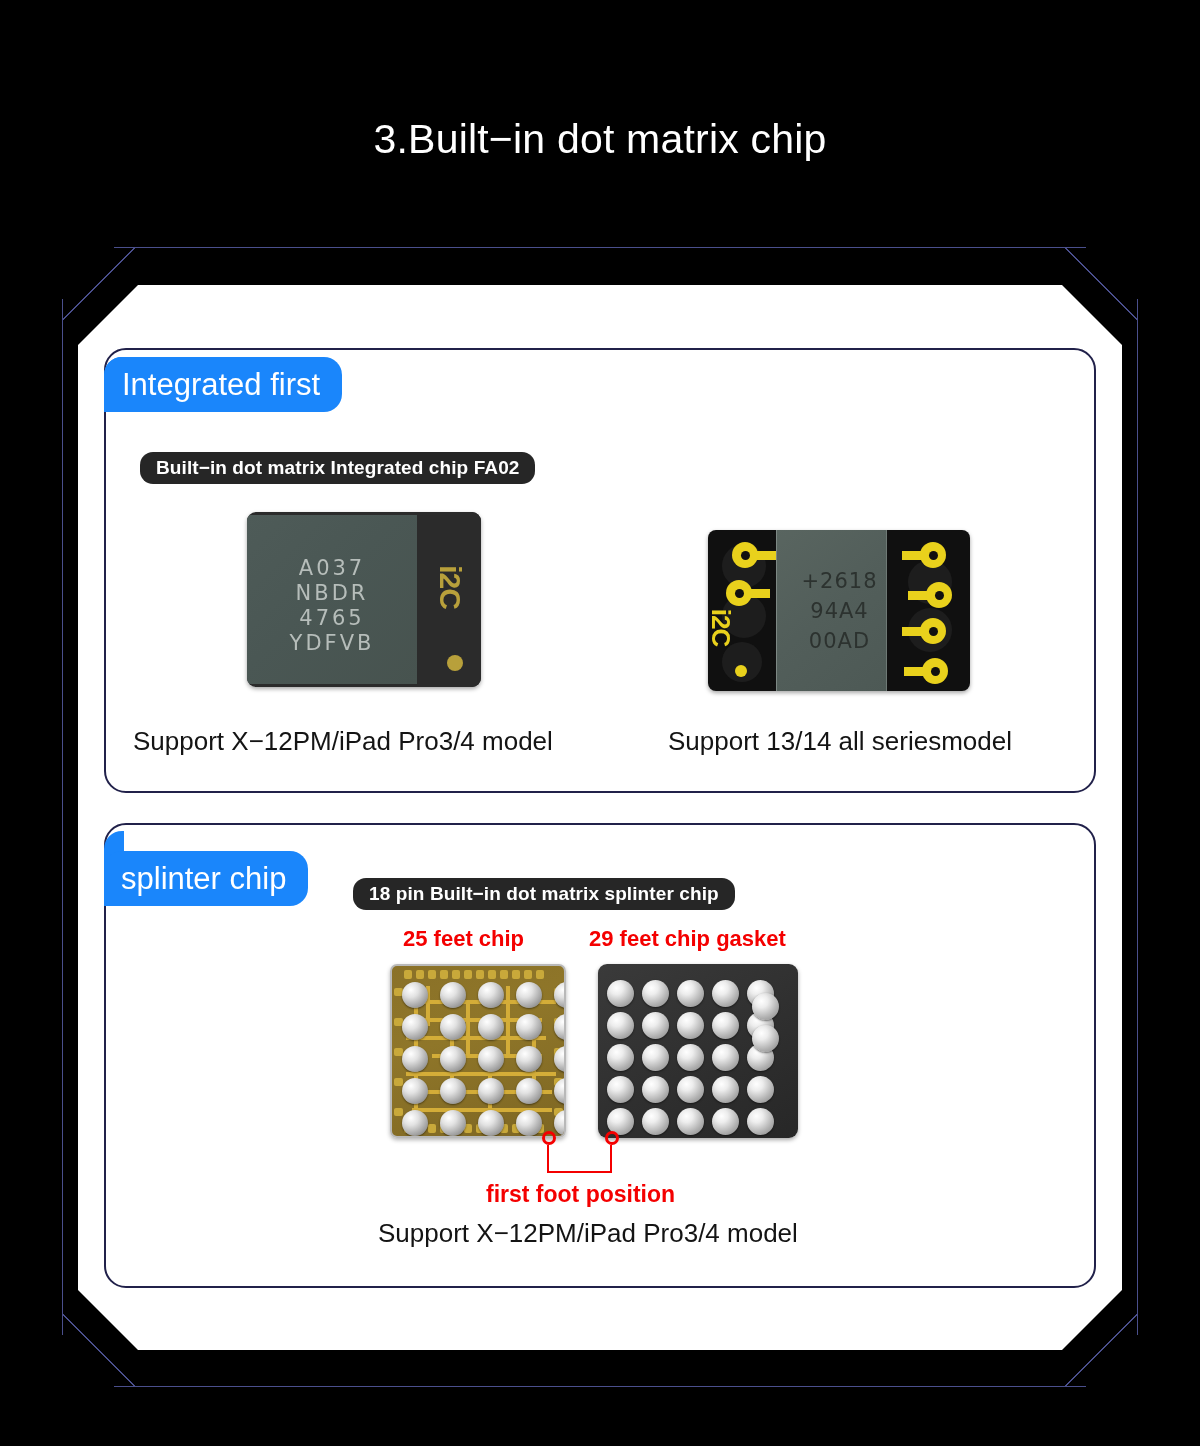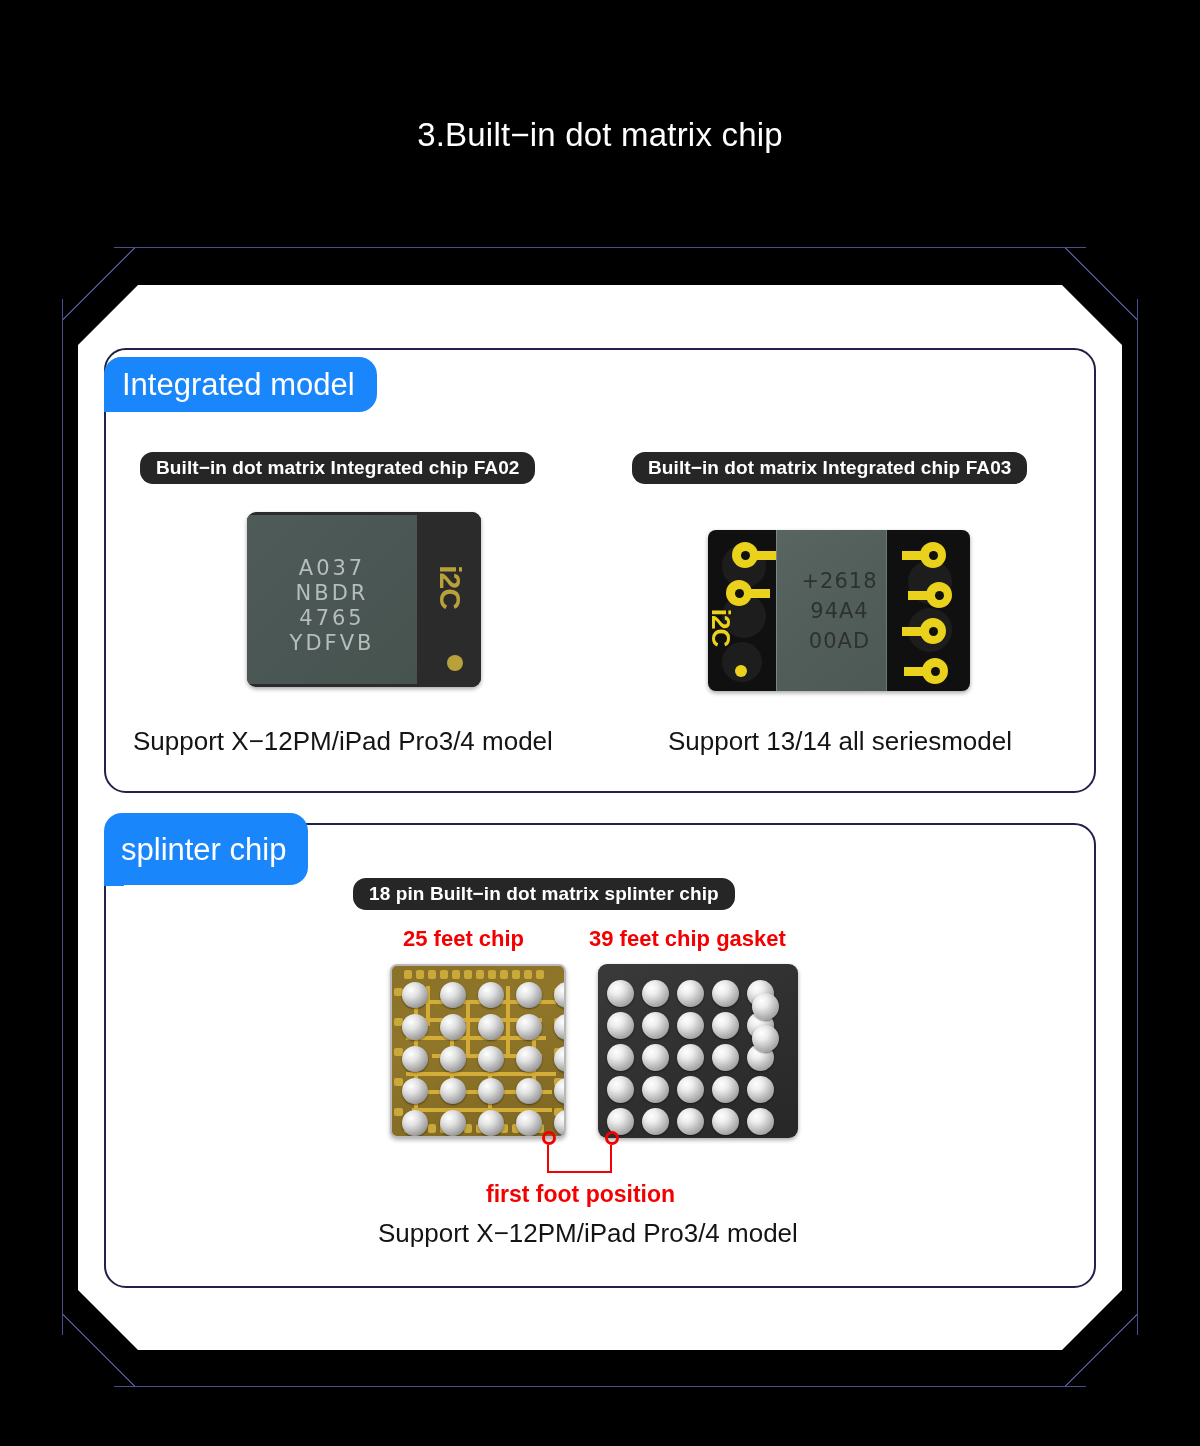--- a/index.html
+++ b/index.html
@@ -9,21 +9,21 @@
     font-family: "Liberation Sans", sans-serif;
     overflow: hidden;
   }
   #root { position: relative; width: 1200px; height: 1446px; background:#000; }
 
   
   .page-title {
     position: absolute; left: 0; top: 116px; width: 1200px;
     text-align: center;
     color: #ffffff;
-    font-size: 33px;
+    font-size: 41px;
     font-weight: 400;
     letter-spacing: .2px;
   }
   .octagon-outline-fill {
     position: absolute;
     left: 62px; top: 247px;
     width: 1076px; height: 1140px;
     background:
       linear-gradient(135deg, transparent 0 51px, #4a4f8c 51px 52.4px, transparent 52.4px) top left / 110px 110px no-repeat,
       linear-gradient(-135deg, transparent 0 51px, #4a4f8c 51px 52.4px, transparent 52.4px) top right / 110px 110px no-repeat,
@@ -65,21 +65,21 @@
     font-size: 31px;
     line-height: 1;
     display: flex; align-items: center;
     padding: 0 22px 0 18px;
     border-top-right-radius: 18px;
     border-bottom-right-radius: 18px;
     border-top-left-radius: 18px;
     white-space: nowrap;
   }
   #badge-integrated { left: 104px; top: 357px; height: 55px; }
-  #badge-splinter   { left: 104px; top: 813px; height: 72px; padding-left: 17px; }
+  #badge-splinter   { left: 104px; top: 851px; height: 55px; padding-left: 17px; }
   
   .badge-left-cover {
     position: absolute; width: 20px; background: #1a86fb;
   }
   #cover-integrated { left: 104px; top: 357px; height: 55px; border-top-left-radius:18px; }
   #cover-splinter   { left: 104px; top: 831px; height: 55px; border-top-left-radius:18px; }
 
   
   .pill {
     position: absolute;
@@ -280,24 +280,23 @@
   <div class="oct-edge oct-top"></div>
   <div class="oct-edge oct-bottom"></div>
   <div class="oct-edge oct-left"></div>
   <div class="oct-edge oct-right"></div>
 
   <div class="white-panel"></div>
 
   <div class="card" id="card-integrated"></div>
 
   <div class="badge-left-cover" id="cover-integrated"></div>
-  <div class="section-badge" id="badge-integrated">Integrated model</div>
+  <div class="section-badge" id="badge-integrated">Integrated first</div>
 
   <div class="pill" id="pill-fa02">Built−in dot matrix Integrated chip FA02</div>
-  <div class="pill" id="pill-fa03">Built−in dot matrix Integrated chip FA03</div>
 
   <div id="chip-fa02">
     <div class="die"></div>
     <div class="die-text">
       <div>A037</div>
       <div>NBDR</div>
       <div>4765</div>
       <div>YDFVB</div>
     </div>
     <div class="strip">
@@ -349,21 +348,21 @@
   <div class="caption" id="cap-fa03">Support 13/14 all seriesmodel</div>
 
   <div class="card" id="card-splinter"></div>
 
   <div class="badge-left-cover" id="cover-splinter"></div>
   <div class="section-badge" id="badge-splinter">splinter chip</div>
 
   <div class="pill" id="pill-25pin">18 pin Built−in dot matrix splinter chip</div>
 
   <div class="red-label" id="red-chip">25 feet chip</div>
-  <div class="red-label" id="red-gasket">39 feet chip gasket</div>
+  <div class="red-label" id="red-gasket">29 feet chip gasket</div>
 
   <div id="pcb-gold">
       <div class="gpad" style="left: 12px; top: 4px; width: 8px; height: 9px;"></div>
       <div class="gpad" style="left: 12px; top: 158px; width: 8px; height: 9px;"></div>
       <div class="gpad" style="left: 24px; top: 4px; width: 8px; height: 9px;"></div>
       <div class="gpad" style="left: 24px; top: 158px; width: 8px; height: 9px;"></div>
       <div class="gpad" style="left: 36px; top: 4px; width: 8px; height: 9px;"></div>
       <div class="gpad" style="left: 36px; top: 158px; width: 8px; height: 9px;"></div>
       <div class="gpad" style="left: 48px; top: 4px; width: 8px; height: 9px;"></div>
       <div class="gpad" style="left: 48px; top: 158px; width: 8px; height: 9px;"></div>

